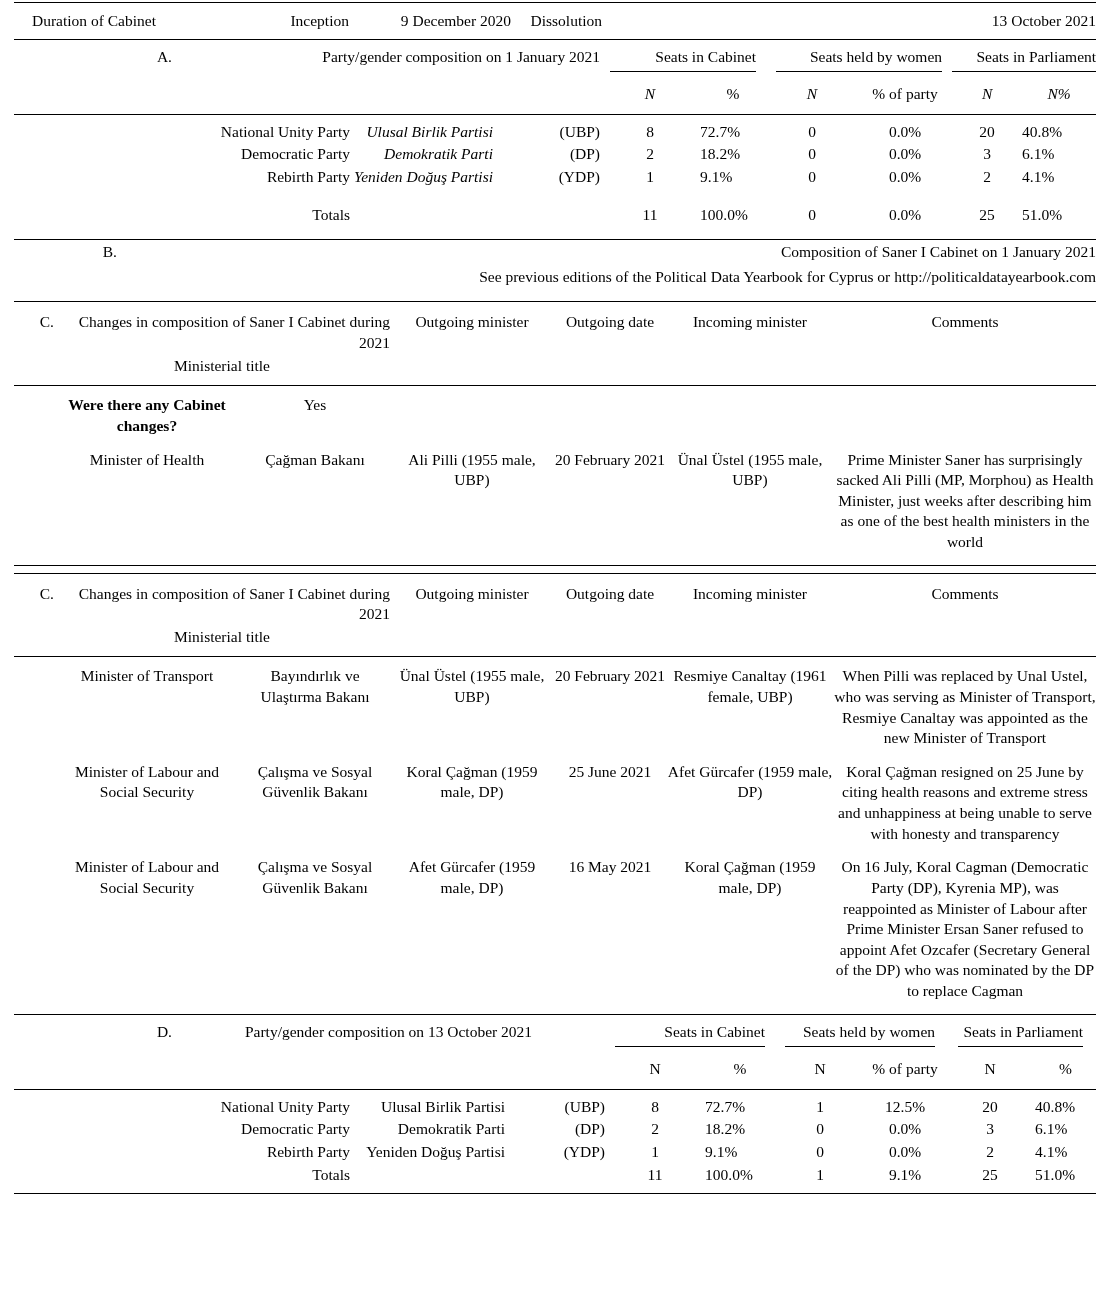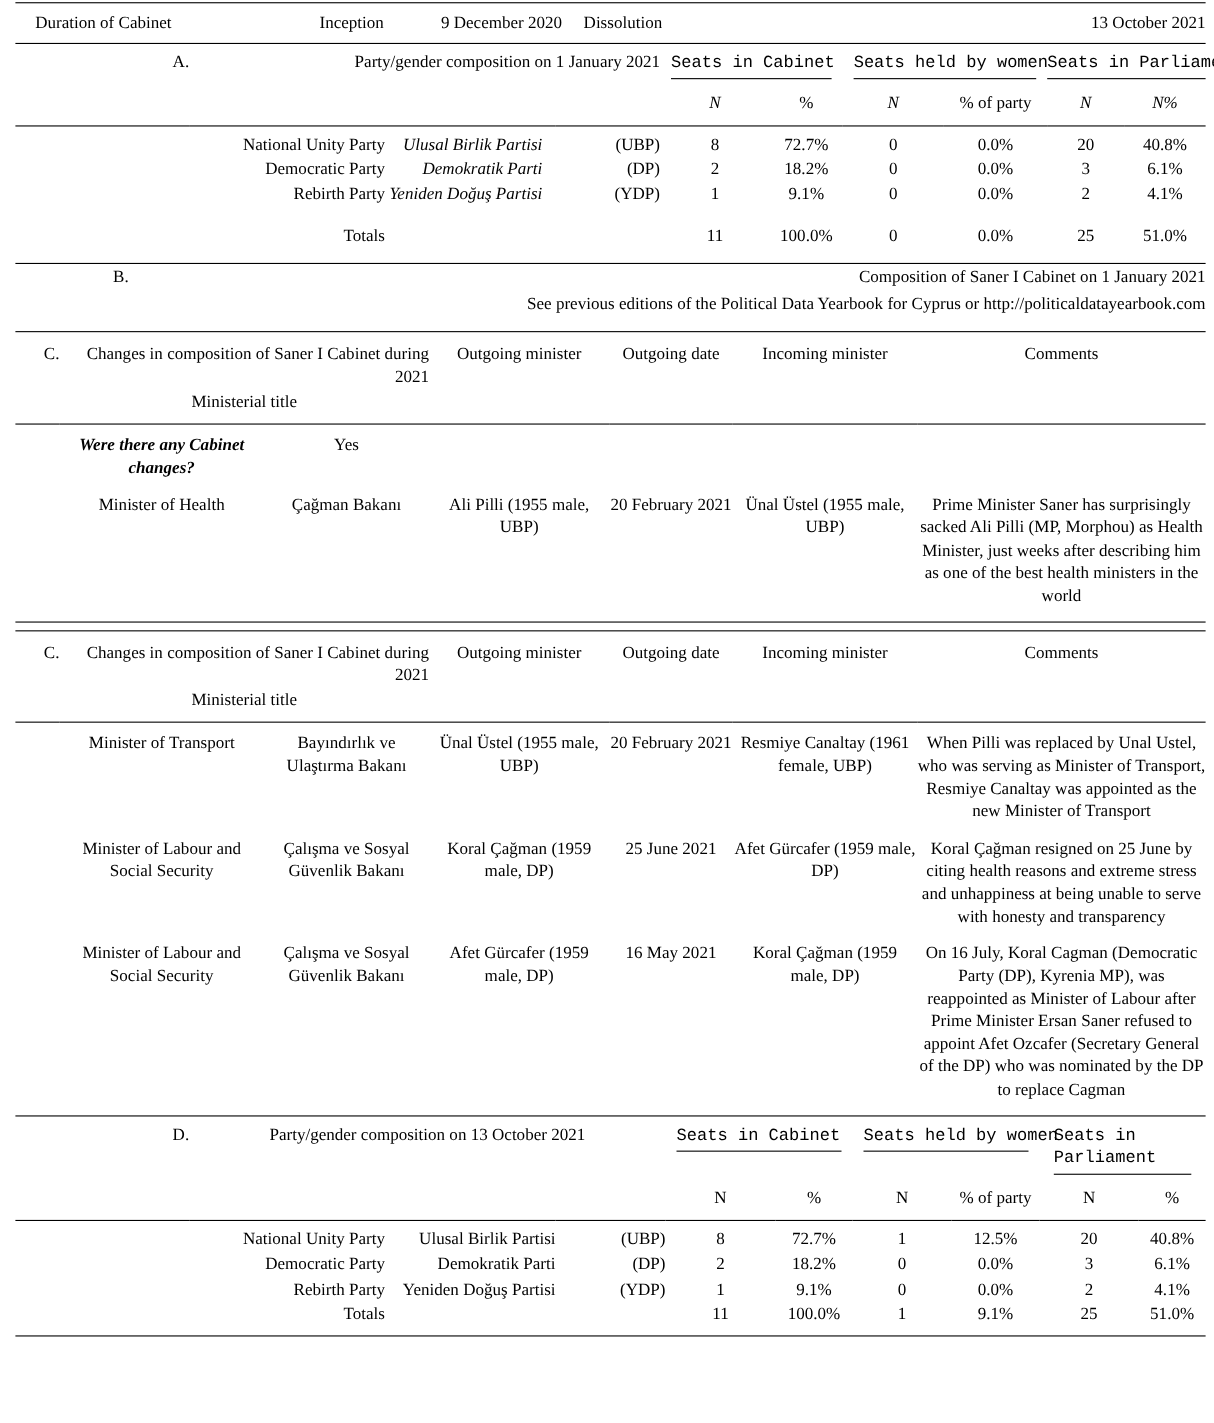--- a/index.html
+++ b/index.html
@@ -11,34 +11,34 @@
     font-family: "Liberation Serif", "DejaVu Serif", serif;
     font-size: 15.5px;
     line-height: 1.33;
     padding: 2px 8px 0 14px;
     box-sizing: border-box;
   }
   table { border-collapse: collapse; table-layout: fixed; width: 1082px; }
   td { vertical-align: top; padding: 1px 0; word-wrap: break-word; }
   .al { text-align: right; }
   .ac { text-align: center; }
-  .ar { text-align: center; }
+  .ar { text-align: left; }
   .it { font-style: italic; }
-  .b  { font-weight: bold; font-style: italic; }
+  .b  { font-weight: bold; }
 
   .hrule { border: none; border-top: 1.5px solid #000; height: 0; margin: 0; }
   .hrule.top { margin-bottom: 7px; }
 
   
   .tMeta td { padding: 1px 0 2px; }
   .tMeta .wrapcol { padding-right: 16px; }
 
   
   .grp { padding: 2px 10px 0; }
-  .grpline { border-bottom: 1.5px solid #000; padding: 0 0 4px; text-align: left; white-space: nowrap; font-family: Liberation Mono, monospace; }
+  .grpline { border-bottom: 1.5px solid #000; padding: 0 0 4px; text-align: right; white-space: nowrap; }
   .grpline.wrap { white-space: normal; width: 125px; margin: 0 auto; }
   .group-row td { padding-top: 7px; }
   .colhead td { padding-top: 12px; }
   .rule-below td { border-bottom: 1.5px solid #000; padding-bottom: 9px; }
   .first-body td { padding-top: 7px; }
   .natA { padding-right: 12px; }
   .totalsA td { padding-top: 16px; padding-bottom: 14px; }
   .totalsD td { padding-bottom: 8px; }
 
   

